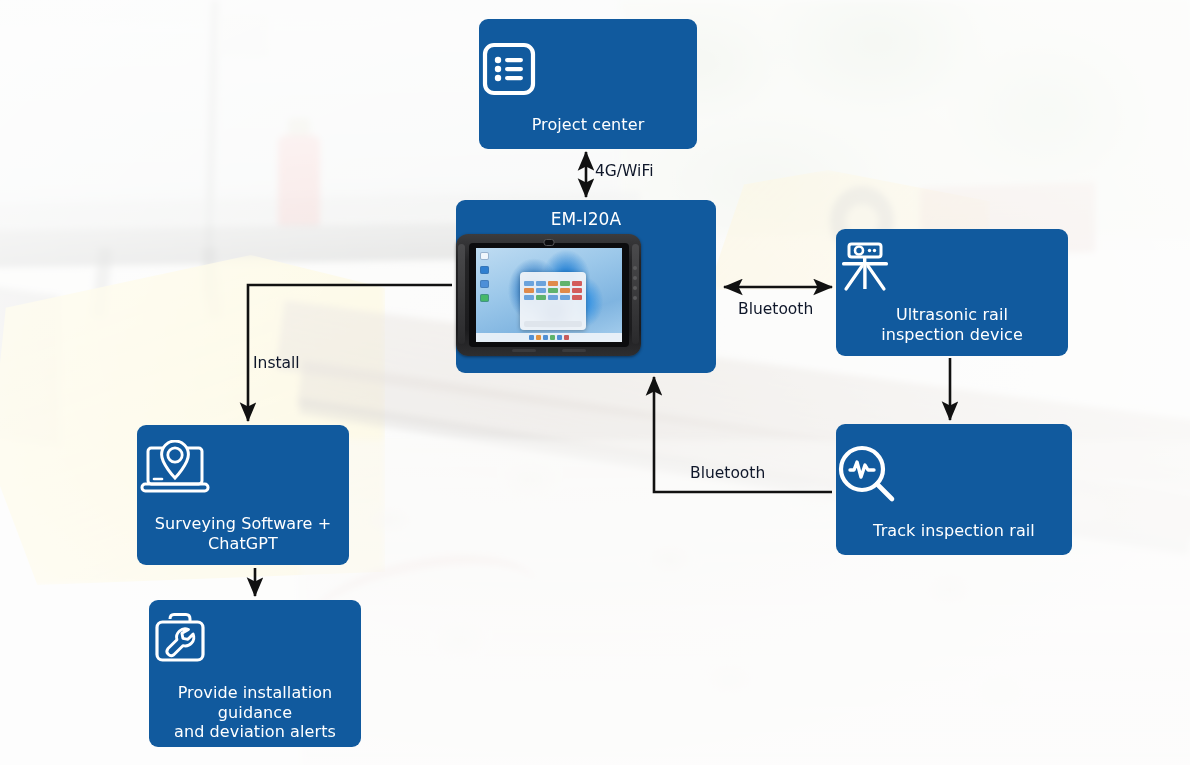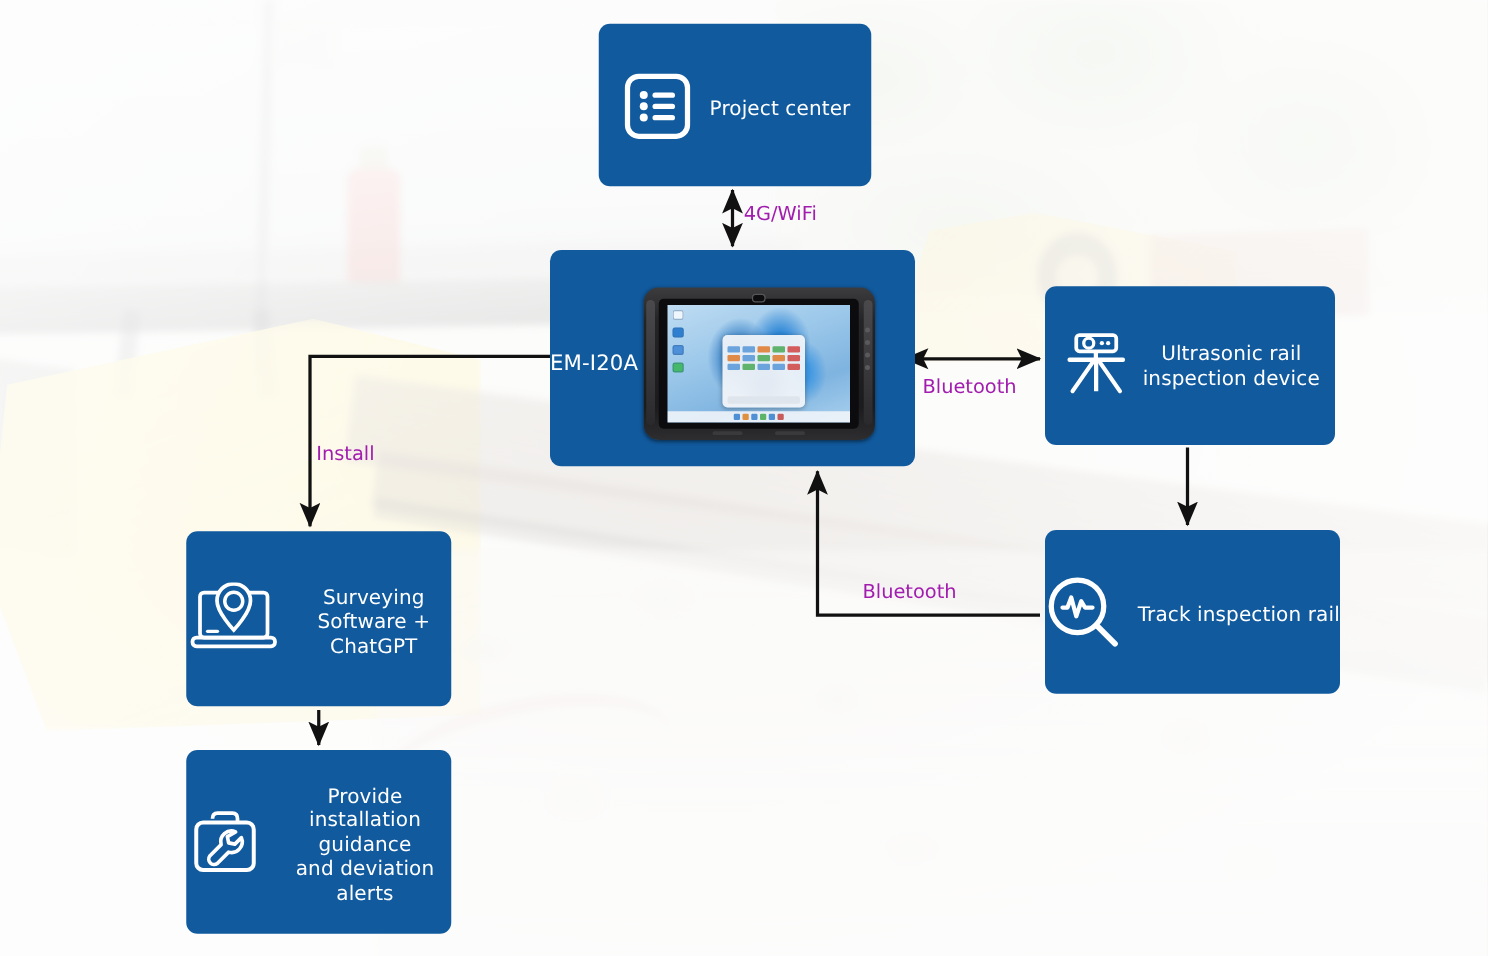--- a/index.html
+++ b/index.html
@@ -167,60 +167,60 @@
   }
   .bg-blur { filter: blur(3px); }
 
   
   .node {
     position: absolute;
     background: #115A9E;
     border-radius: 9px;
     box-sizing: border-box;
     display: flex;
-    align-items: center;
+    flex-direction: column;
     color: #ffffff;
   }
   .node-label {
     color: #fff;
     text-align: center;
     line-height: 1.22;
     font-size: 16px;
     letter-spacing: .1px;
     white-space: pre-line;
   }
   .node-icon { display: block; }
 
   #node-project-center {
     left: 479px; top: 19px; width: 218px; height: 130px;
     justify-content: center;
     gap: 12px;
     padding-top: 6px;
   }
   #node-tablet {
-    left: 440px; top: 200px; width: 292px; height: 173px;
+    left: 456px; top: 200px; width: 260px; height: 173px;
     padding-top: 9px;
     gap: 4px;
   }
   #node-tablet .node-label { font-size: 17px; }
 
   #node-ultrasonic {
     left: 836px; top: 229px; width: 232px; height: 127px;
     justify-content: center;
     gap: 8px;
     padding-top: 0;
   }
   #node-track-data {
     left: 836px; top: 424px; width: 236px; height: 131px;
     justify-content: center;
     gap: 12px;
     padding-top: 4px;
   }
   #node-surveying {
-    left: 149px; top: 425px; width: 212px; height: 140px;
+    left: 137px; top: 425px; width: 212px; height: 140px;
     justify-content: center;
     gap: 12px;
     padding-top: 4px;
   }
   #node-guidance {
     left: 149px; top: 600px; width: 212px; height: 147px;
     justify-content: center;
     gap: 12px;
     padding-top: 4px;
   }
@@ -393,21 +393,21 @@
   #connectors {
     position: absolute;
     inset: 0;
     width: 1190px;
     height: 765px;
     pointer-events: none;
   }
   .edge-label {
     position: absolute;
     font-size: 15.5px;
-    color: #a21caf;
+    color: #0f172a;
     white-space: nowrap;
   }
   #label-4g-wifi { left: 595px; top: 162px; }
   #label-bluetooth-top { left: 738px; top: 300px; }
   #label-bluetooth-bottom { left: 690px; top: 464px; }
   #label-install { left: 253px; top: 354px; }
 </style>
 </head>
 <body>
 

